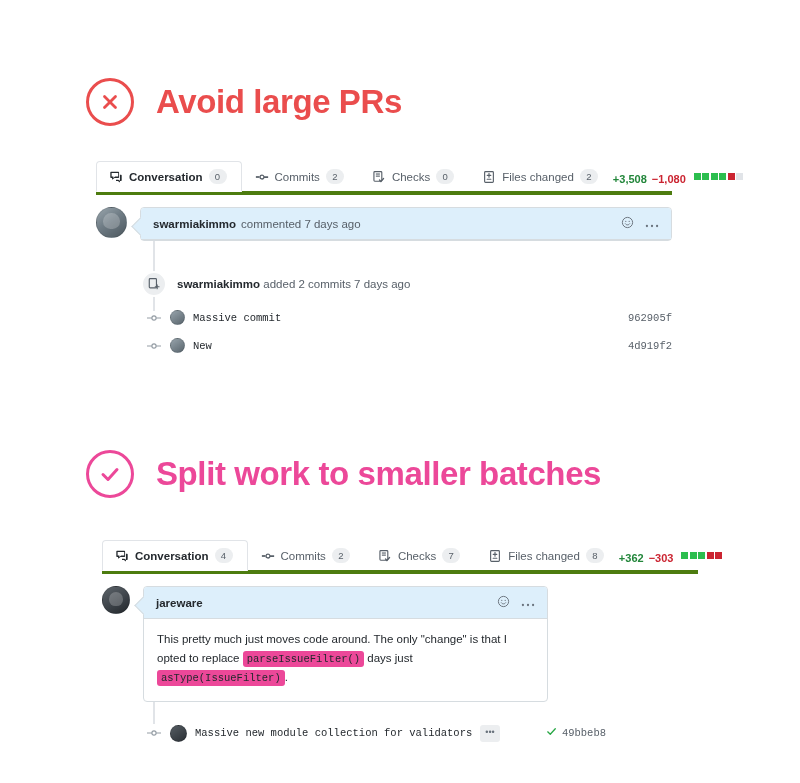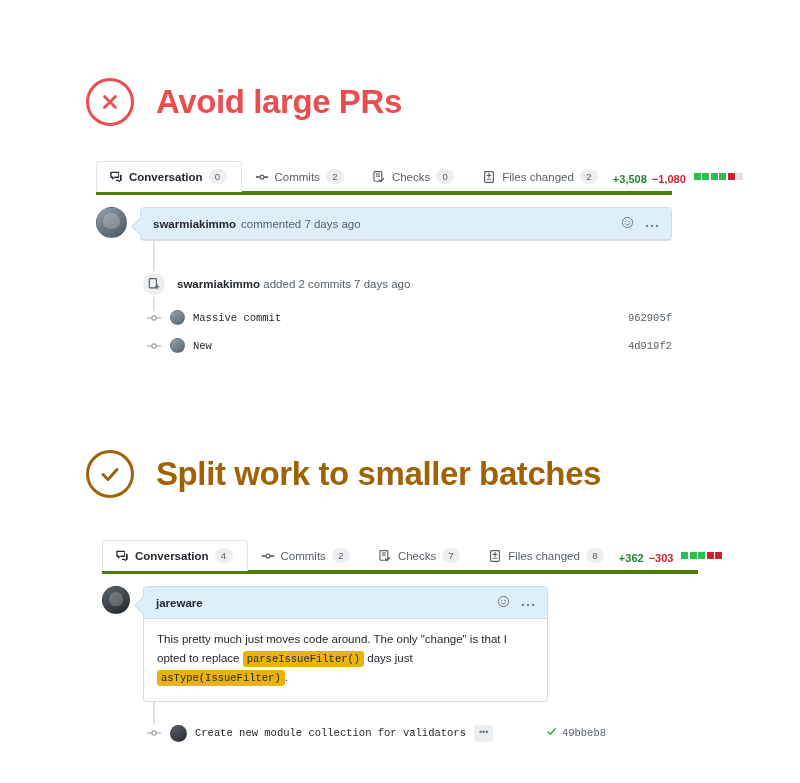--- a/index.html
+++ b/index.html
@@ -18,21 +18,21 @@
     width: 48px; height: 48px; border-radius: 50%;
     border: 3px solid currentColor;
     display: flex; align-items: center; justify-content: center;
     flex: 0 0 auto;
   }
   .heading-title {
     font-size: 33px; font-weight: bold; letter-spacing: -0.4px;
     margin-left: 22px; white-space: nowrap;
   }
   .bad { color: #ea4d4d; }
-  .good { color: #a16207; }
+  .good { color: #ec4899; }
 
   
   .gh-card { position: absolute; }
 
   .tabbar {
     display: flex; align-items: flex-end;
     border-bottom: 4px solid #4d7c0f;
     position: relative;
   }
   .tab {
@@ -103,21 +103,21 @@
     padding: 8px 12px; font-size: 11.5px; color: #586069;
   }
   .comment-header .who { font-weight: bold; color: #24292e; }
   .header-actions { margin-left: auto; display: flex; align-items: center; gap: 11px; color: #6a737d; }
   .comment-body {
     padding: 11px 13px 13px; font-size: 11.5px; color: #24292e; line-height: 1.65;
   }
   .muted-italic { color: #586069; font-style: italic; }
   code.inline {
     font-family: "Liberation Mono", monospace; font-size: 10.5px;
-    background: #eab308; border-radius: 3px; padding: 2px 4px; color: #24292e;
+    background: #ec4899; border-radius: 3px; padding: 2px 4px; color: #24292e;
   }
 
   
   .timeline { position: relative; }
   .tl-line {
     position: absolute; width: 2px; background: #e1e4e8; left: 0; top: 0;
   }
   .tl-event { display: flex; align-items: center; position: relative; }
   .tl-badge {
     width: 26px; height: 26px; border-radius: 50%;
@@ -417,21 +417,21 @@
 
       <div class="commit-row" style="margin-left:45px; margin-top:19px;">
         <span class="commit-dot">
           <svg viewBox="0 0 16 16" fill="none" stroke="currentColor" stroke-width="1.3">
             <circle cx="8" cy="8" r="2.4"></circle>
               <line x1="0.5" y1="8" x2="5.2" y2="8" stroke-linecap="round"></line>
             <line x1="10.8" y1="8" x2="15.5" y2="8" stroke-linecap="round"></line>
           </svg>
         </span>
         <span class="commit-avatar dark" style="width:17px;height:17px;"></span>
-        <span class="commit-msg">Create new module collection for validators</span>
+        <span class="commit-msg">Massive new module collection for validators</span>
         <span class="commit-more">•••</span>
         <span class="commit-right" style="margin-right:92px;font-family:Liberation Mono, monospace;">
           <span class="check-ok">
             <svg width="11" height="11" viewBox="0 0 16 16" fill="none" stroke="currentColor" stroke-width="1.9" stroke-linecap="round" stroke-linejoin="round">
               <polyline points="2.5,8.5 6.2,12 13.5,4"></polyline>
             </svg>
           </span>
           <span>49bbeb8</span>
         </span>
       </div>

